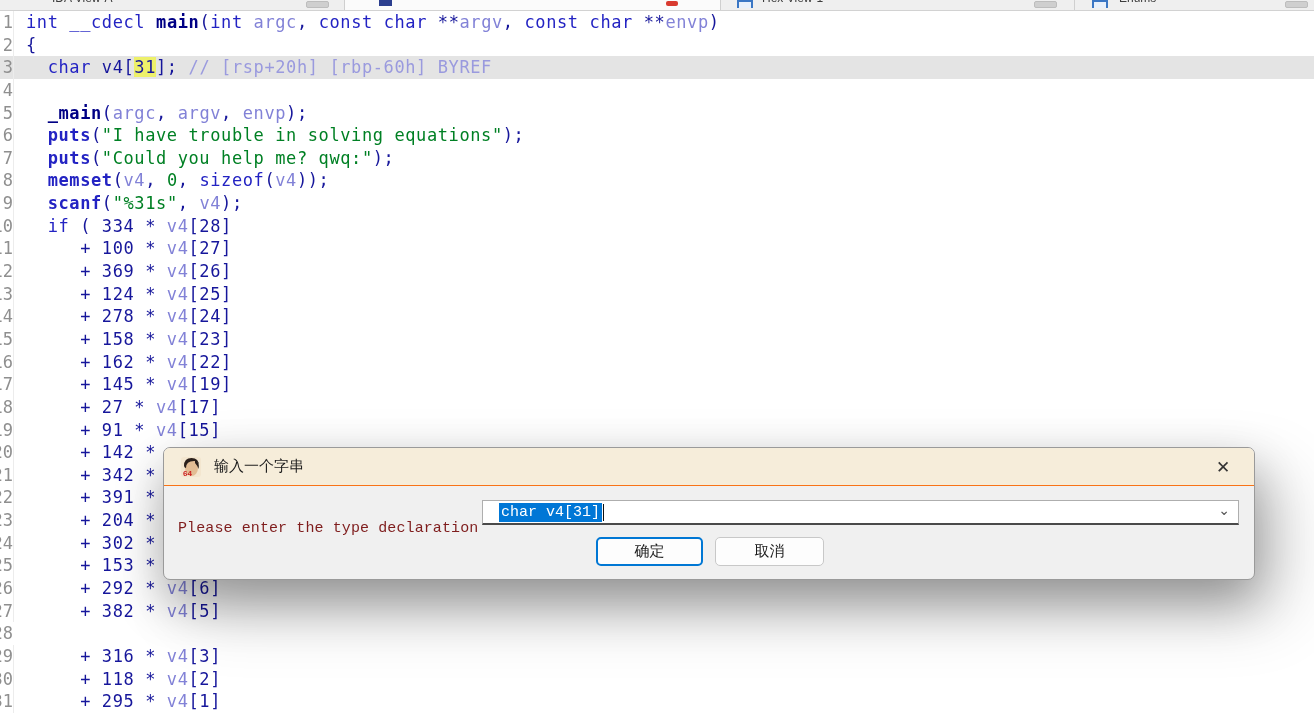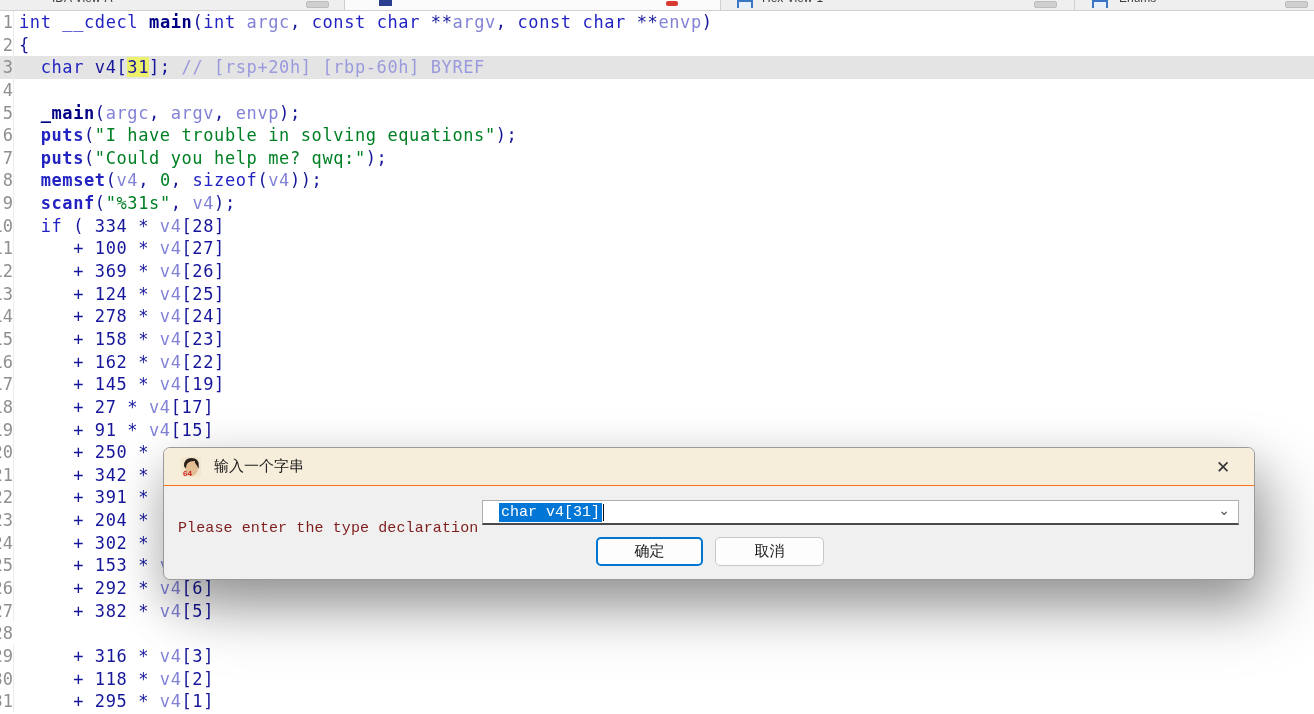--- a/index.html
+++ b/index.html
@@ -19,21 +19,21 @@
   .m-pill{height:5px;top:1px;border-radius:2px;background:#cfcfcf;border:1px solid #bdbdbd;}
   .m-red{width:12px;height:5px;top:1px;border-radius:2px;background:#d93b30;}
   .m-navy{width:13px;height:6px;top:0;background:#2c3f8f;}
   .m-bluebox{width:12px;height:6px;top:0;background:#e8f0fb;border:2px solid #3a76c4;border-bottom:none;}
   
   .code{position:absolute;left:0;top:11px;width:1314px;}
   .line{display:flex;height:22.65px;line-height:22.65px;font-size:17px;white-space:pre;}
   .line.hl{background:#e4e4e4;}
   .ln{flex:0 0 13px;overflow:hidden;direction:rtl;text-align:right;
       color:#8f8f8f;letter-spacing:0;}
-  .ltext{border-left:1px solid #ececec;padding-left:5px;letter-spacing:0.6px;}
+  .ltext{border-left:1px solid #ececec;padding-left:12px;letter-spacing:0.6px;}
   .kw{color:#2323c3;}
   .fn{color:#000085;font-weight:bold;}
   .fn2{color:#2323c3;font-weight:bold;}
   .var{color:#8282d7;}
   .str{color:#008024;}
   .num{color:#008024;}
   .cmt{color:#9a9ade;}
   .pl{color:#16169b;}
   .hly{background:#edf06a;color:#16169b;}
   
@@ -99,21 +99,21 @@
     <div class="line"><span class="ln">10</span><span class="ltext"><span class="pl">  </span><span class="kw">if</span><span class="pl"> ( 334 * </span><span class="var">v4</span><span class="pl">[28]</span></span></div>
     <div class="line"><span class="ln">11</span><span class="ltext"><span class="pl">     + 100 * </span><span class="var">v4</span><span class="pl">[27]</span></span></div>
     <div class="line"><span class="ln">12</span><span class="ltext"><span class="pl">     + 369 * </span><span class="var">v4</span><span class="pl">[26]</span></span></div>
     <div class="line"><span class="ln">13</span><span class="ltext"><span class="pl">     + 124 * </span><span class="var">v4</span><span class="pl">[25]</span></span></div>
     <div class="line"><span class="ln">14</span><span class="ltext"><span class="pl">     + 278 * </span><span class="var">v4</span><span class="pl">[24]</span></span></div>
     <div class="line"><span class="ln">15</span><span class="ltext"><span class="pl">     + 158 * </span><span class="var">v4</span><span class="pl">[23]</span></span></div>
     <div class="line"><span class="ln">16</span><span class="ltext"><span class="pl">     + 162 * </span><span class="var">v4</span><span class="pl">[22]</span></span></div>
     <div class="line"><span class="ln">17</span><span class="ltext"><span class="pl">     + 145 * </span><span class="var">v4</span><span class="pl">[19]</span></span></div>
     <div class="line"><span class="ln">18</span><span class="ltext"><span class="pl">     + 27 * </span><span class="var">v4</span><span class="pl">[17]</span></span></div>
     <div class="line"><span class="ln">19</span><span class="ltext"><span class="pl">     + 91 * </span><span class="var">v4</span><span class="pl">[15]</span></span></div>
-    <div class="line"><span class="ln">20</span><span class="ltext"><span class="pl">     + 250 *</span></span></div>
+    <div class="line"><span class="ln">20</span><span class="ltext"><span class="pl">     + 142 *</span></span></div>
     <div class="line"><span class="ln">21</span><span class="ltext"><span class="pl">     + 342 *</span></span></div>
     <div class="line"><span class="ln">22</span><span class="ltext"><span class="pl">     + 391 *</span></span></div>
     <div class="line"><span class="ln">23</span><span class="ltext"><span class="pl">     + 204 *</span></span></div>
     <div class="line"><span class="ln">24</span><span class="ltext"><span class="pl">     + 302 *</span></span></div>
     <div class="line"><span class="ln">25</span><span class="ltext"><span class="pl">     + 153 * </span><span class="var">v4</span><span class="pl">[7]</span></span></div>
     <div class="line"><span class="ln">26</span><span class="ltext"><span class="pl">     + 292 * </span><span class="var">v4</span><span class="pl">[6]</span></span></div>
     <div class="line"><span class="ln">27</span><span class="ltext"><span class="pl">     + 382 * </span><span class="var">v4</span><span class="pl">[5]</span></span></div>
     <div class="line"><span class="ln">28</span></div>
     <div class="line"><span class="ln">29</span><span class="ltext"><span class="pl">     + 316 * </span><span class="var">v4</span><span class="pl">[3]</span></span></div>
     <div class="line"><span class="ln">30</span><span class="ltext"><span class="pl">     + 118 * </span><span class="var">v4</span><span class="pl">[2]</span></span></div>

